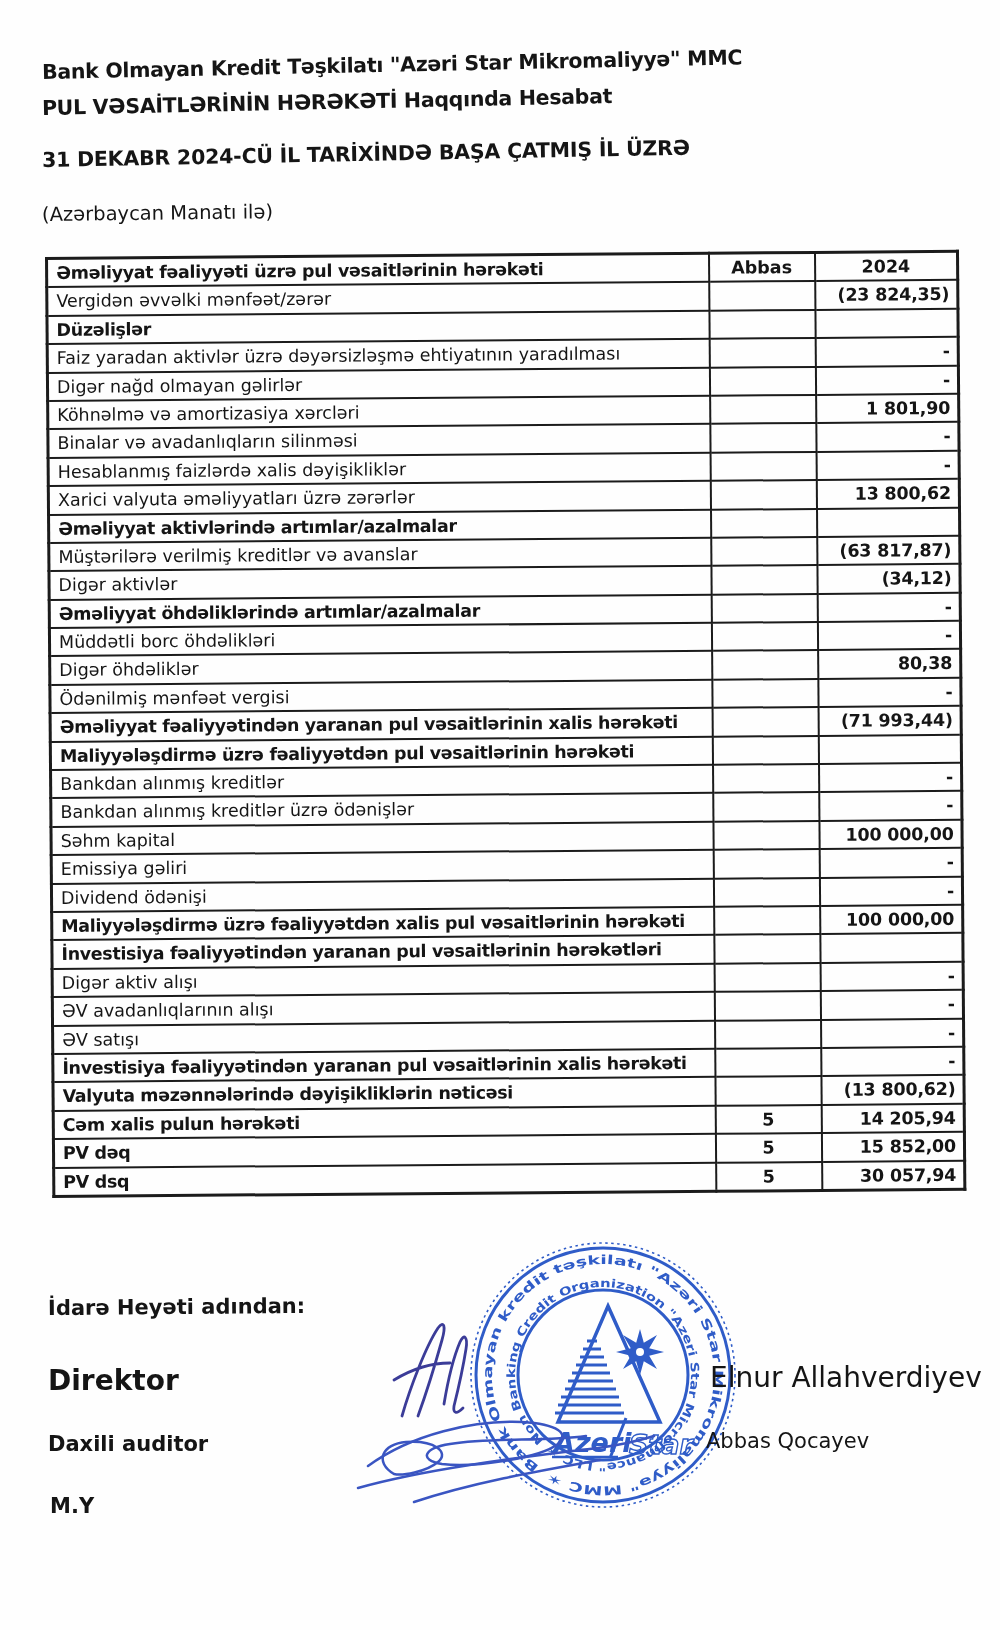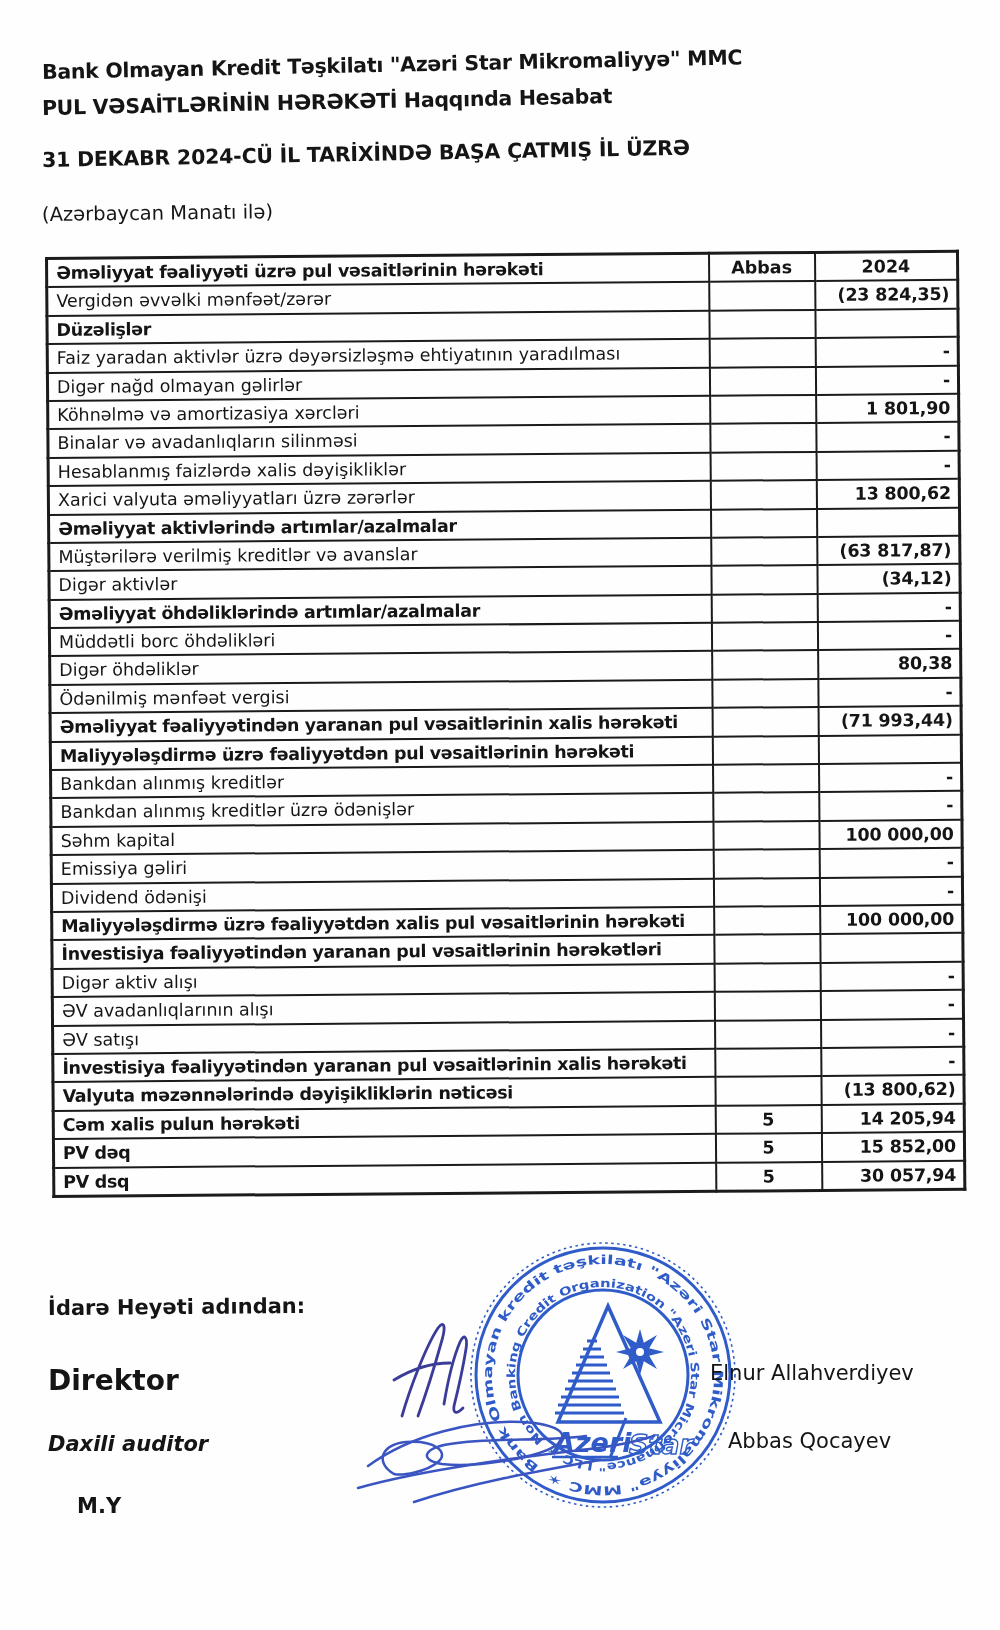--- a/index.html
+++ b/index.html
@@ -26,24 +26,24 @@
            font-size:17.5px;line-height:1.05;overflow:hidden;white-space:nowrap;}
   table.cf .lbl{text-align:left;padding-left:8px;font-weight:400;}
   table.cf .qeyd{text-align:center;font-weight:bold;}
   table.cf .val{text-align:right;padding-right:7px;font-weight:bold;letter-spacing:-0.2px;}
   table.cf tr.b .lbl{font-weight:bold;letter-spacing:-0.35px;}
   table.cf th{font-weight:bold;}
   table.cf th.lblh{text-align:left;padding-left:8px;letter-spacing:-0.3px;}
   
   .f-board{left:48px;top:1295px;font-size:21px;font-weight:bold;transform:rotate(-0.5deg);}
   .f-dirlbl{left:48px;top:1364px;font-size:28px;font-weight:bold;}
-  .f-dirname{left:710px;top:1361px;font-size:21px;font-weight:400;z-index:5;}
-  .f-audlbl{left:48px;top:1432px;font-size:21px;font-weight:bold;font-style:italic;}
-  .f-audname{left:728px;top:1429px;font-size:21px;font-weight:400;z-index:5;}
-  .f-my{left:50px;top:1494px;font-size:21px;font-weight:bold;margin-left:27px;}
+  .f-dirname{left:710px;top:1361px;font-size:28px;font-weight:400;z-index:5;}
+  .f-audlbl{left:48px;top:1432px;font-size:21px;font-weight:bold;}
+  .f-audname{left:706px;top:1429px;font-size:21px;font-weight:400;z-index:5;}
+  .f-my{left:50px;top:1494px;font-size:21px;font-weight:bold;}
   .stamp{left:468px;top:1240px;z-index:2;}
   .sig1{left:386px;top:1316px;z-index:3;}
   .sig2{left:350px;top:1410px;z-index:3;}
 </style>
 </head>
 <body>
 
 <div class="abs title1">Bank Olmayan Kredit Təşkilatı "Azəri Star Mikromaliyyə" MMC</div>
 <div class="abs title2">PUL VƏSAİTLƏRİNİN HƏRƏKƏTİ Haqqında Hesabat</div>
 <div class="abs title3">31 DEKABR 2024-CÜ İL TARİXİNDƏ BAŞA ÇATMIŞ İL ÜZRƏ</div>

